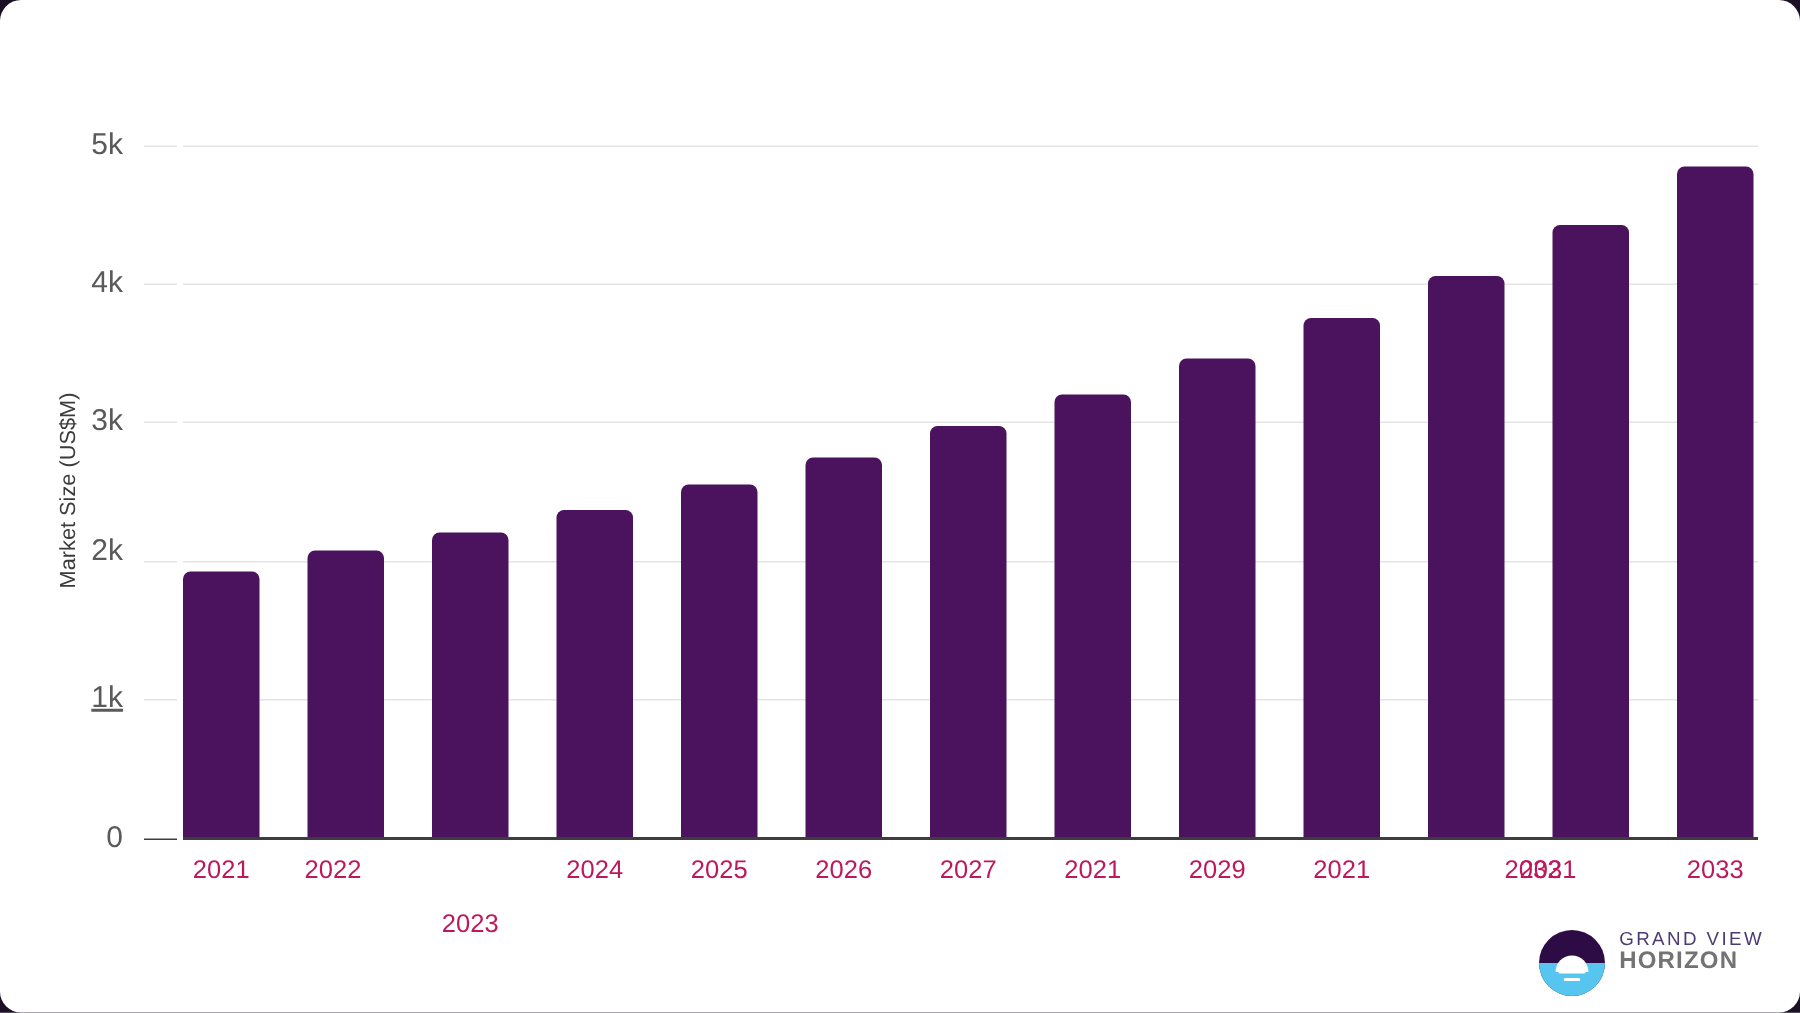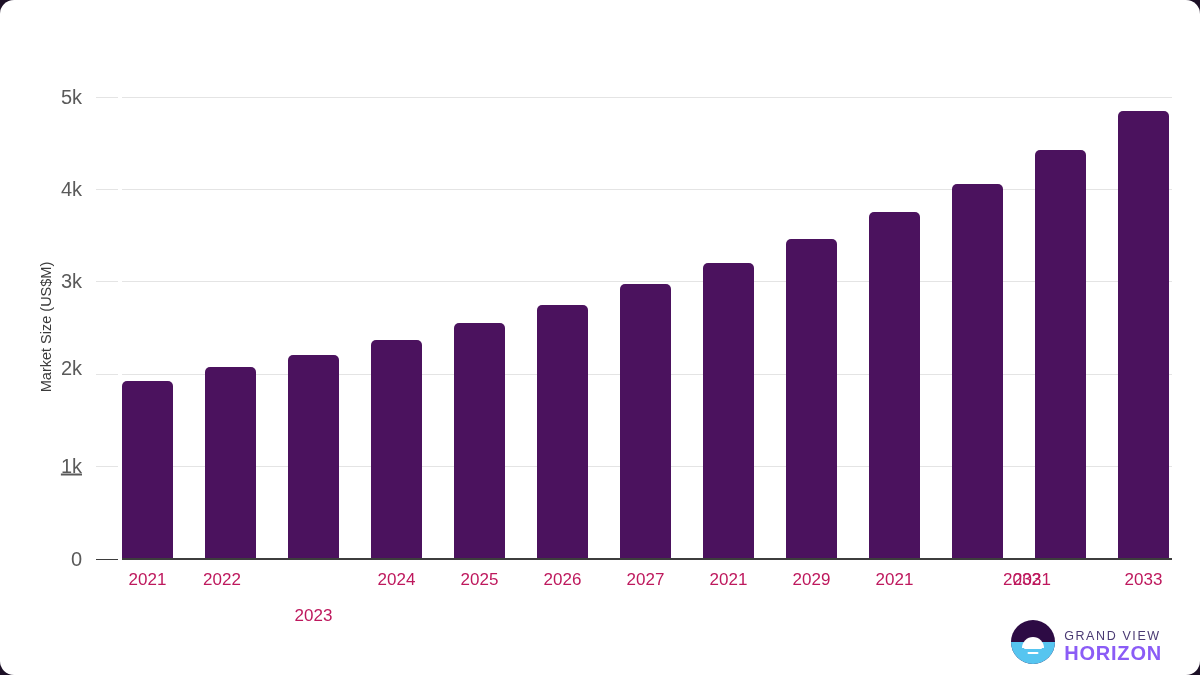--- a/index.html
+++ b/index.html
@@ -95,23 +95,23 @@
   #source-url {
     position: absolute;
     left: 30px; top: 630px;
     font-size: 12.5px;
     color: #b9b9b9;
     white-space: nowrap;
   }
   
   #logo {
     position: absolute;
-    right: 38px; top: 620px;
+    right: 24px; top: 620px;
     display: flex;
-    align-items: flex-end;
+    align-items: flex-start;
     gap: 9px;
   }
   #logo-mark {
     width: 44px; height: 44px;
     border-radius: 50%;
     overflow: hidden;
     position: relative;
     background: #2d0b44;
     flex: 0 0 auto;
   }
@@ -137,24 +137,24 @@
   }
   #logo-mark .ray1 { top: 61%; width: 18px; }
   #logo-mark .ray2 { top: 72%; width: 11px; }
   #logo-text { line-height: 1.05; }
   #logo-line1 {
     font-size: 12.5px;
     letter-spacing: 1.6px;
     color: #4a3a73;
   }
   #logo-line2 {
-    font-size: 20px;
+    font-size: 16px;
     font-weight: bold;
     letter-spacing: 0.8px;
-    color: #8b5cf6;
+    color: #737373;
   }
 </style>
 </head>
 <body>
 
 <div id="card">
 
 
   <div id="y-axis-title-wrap">
     <div id="y-axis-title-inner">Market Size (US$M)</div>

